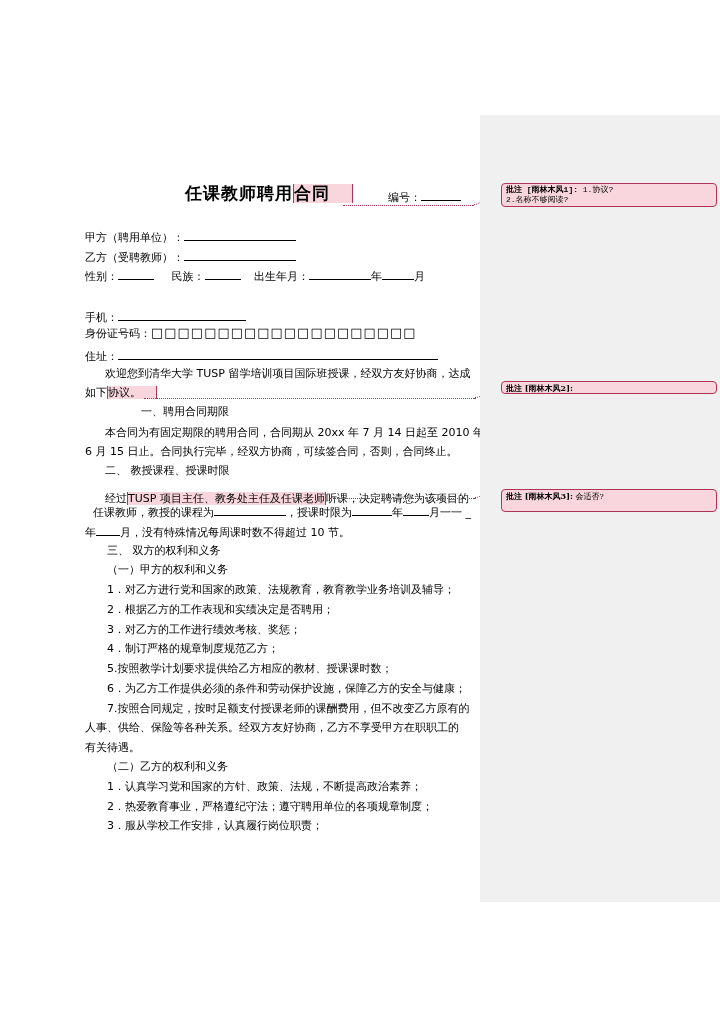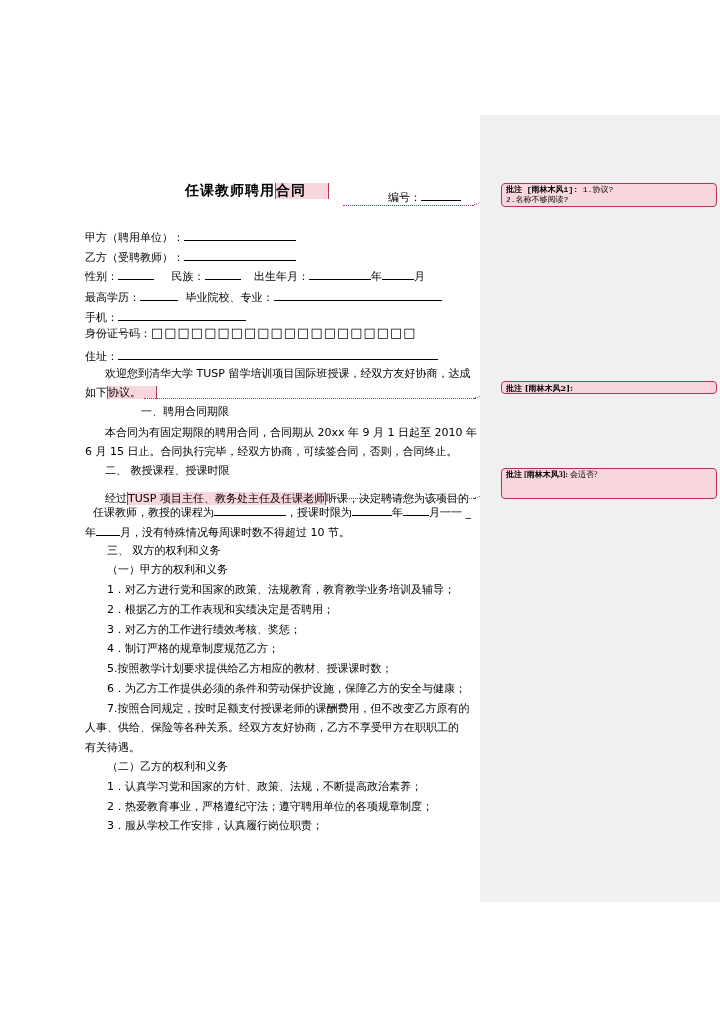--- a/index.html
+++ b/index.html
@@ -3,21 +3,21 @@
 <meta charset="utf-8">
 <style>
   html, body { margin:0; padding:0; }
   body {
     width:720px; height:1017px; background:#ffffff; position:relative; overflow:hidden;
     font-family: "DejaVu Sans", "Liberation Sans", sans-serif; color:#000;
   }
   .page { position:absolute; left:0; top:0; width:480px; height:1017px; background:#fff; }
   .panel { position:absolute; left:480px; top:115px; width:240px; height:787px; background:#f0f0f0; }
   .line { position:absolute; font-size:11px; line-height:14px; white-space:nowrap; }
-  .title { position:absolute; left:185px; top:182px; font-size:14px; font-weight:bold; letter-spacing:1px; font-family:Liberation Mono, monospace; }
+  .title { position:absolute; left:185px; top:182px; font-size:17px; font-weight:bold; letter-spacing:1px; font-family:Liberation Serif, serif; }
   .hl-box { background:#f9d6de; border-right:1px solid #b0345a; border-left:1px solid #b0345a; }
   .blank { display:inline-block; border-bottom:1px solid #000; height:11px; vertical-align:baseline; }
   .boxes { letter-spacing:1px; font-size:13px; }
   .comment {
     position:absolute; left:501px; width:216px; background:#f9d6de; border:1px solid #b0345a;
     border-radius:4px; font-size:8px; line-height:10px; padding:1px 4px; box-sizing:border-box;
     font-family:"DejaVu Serif", serif;
   }
   .comment b { font-weight:bold; }
   .dotline { position:absolute; height:0; border-top:1px dotted #b0345a; }
@@ -37,37 +37,33 @@
   <div class="dotline" style="left:343px; top:205px; width:130px;"></div>
   <div class="diag" style="left:473px; top:205px; width:32px; transform:rotate(-23deg);"></div>
 
   <div class="line" style="left:85px; top:229px;"><span>甲方（聘用单位）：</span><span class="blank" style="width:112px"></span></div>
   <div class="line" style="left:85px; top:268px;">
     <span>性别：</span><span class="blank" style="width:36px"></span>
     <span style="margin-left:14px">民族：</span><span class="blank" style="width:36px"></span>
     <span style="margin-left:10px">出生年月：</span><span class="blank" style="width:62px"></span><span>年</span><span class="blank" style="width:32px"></span><span>月</span>
   </div>
   <div class="line" style="left:85px; top:249px;"><span>乙方（受聘教师）：</span><span class="blank" style="width:112px"></span></div>
-  <div class="line" style="left:85px; top:289px;">
-    <span>最高学历：</span><span class="blank" style="width:38px"></span>
-    <span style="margin-left:4px">毕业院校、专业：</span><span class="blank" style="width:168px"></span>
-  </div>
   <div class="line" style="left:85px; top:309px;"><span>手机：</span><span class="blank" style="width:128px"></span></div>
   <div class="line" style="left:85px; top:326px;"><span>身份证号码：</span><span class="boxes">□□□□□□□□□□□□□□□□□□□□</span></div>
   <div class="line" style="left:85px; top:348px;"><span>住址：</span><span class="blank" style="width:320px"></span></div>
 
   <div class="line" style="left:105px; top:367px;">欢迎您到清华大学 TUSP 留学培训项目国际班授课，经双方友好协商，达成</div>
   <div class="line" style="left:85px; top:386px;">
     <span>如下</span><span class="hl-box" style="padding-right:15px">协议。</span>
   </div>
   <div class="dotline" style="left:144px; top:398px; width:330px;"></div>
   <div class="diag" style="left:474px; top:398px; width:32px; transform:rotate(-20deg);"></div>
 
   <div class="line" style="left:105px; top:405px;margin-left:36px;">一、聘用合同期限</div>
-  <div class="line" style="left:105px; top:426px;">本合同为有固定期限的聘用合同，合同期从 20xx  年 9 月 1 日起至 2010 年</div>
+  <div class="line" style="left:105px; top:426px;">本合同为有固定期限的聘用合同，合同期从 20xx  年 7 月 14 日起至 2010 年</div>
   <div class="line" style="left:85px; top:445px;text-align:right;">6 月 15 日止。合同执行完毕，经双方协商，可续签合同，否则，合同终止。</div>
 
   <div class="line" style="left:105px; top:464px;">二、   教授课程、授课时限</div>
   <div class="line" style="left:105px; top:492px;">
     <span>经过</span><span class="hl-box">TUSP 项目主任、教务处主任及任课老师</span><span>听课，决定聘请您为该项目的</span>
   </div>
   <div class="dotline" style="left:330px; top:498px; width:144px;"></div>
   <div class="diag" style="left:474px; top:498px; width:32px; transform:rotate(-20deg);"></div>
 
   <div class="line" style="left:85px; top:504px;margin-left:8px;">
@@ -97,15 +93,15 @@
 
 <div class="panel"></div>
 
 <div class="comment" style="top:183px; height:24px;font-family:Liberation Mono, monospace;">
   <b>批注 [雨林木风1]:</b><span> 1.协议?</span><br>
   <span>2.名称不够阅读?</span>
 </div>
 <div class="comment" style="top:381px; height:13px;">
   <b>批注 [雨林木风2]:</b><span></span>
 </div>
-<div class="comment" style="top:468px; height:31px;font-family:Liberation Serif, serif;">
+<div class="comment" style="top:489px; height:23px;">
   <b>批注 [雨林木风3]:</b><span> 会适否?</span>
 </div>
 
 </body></html>

